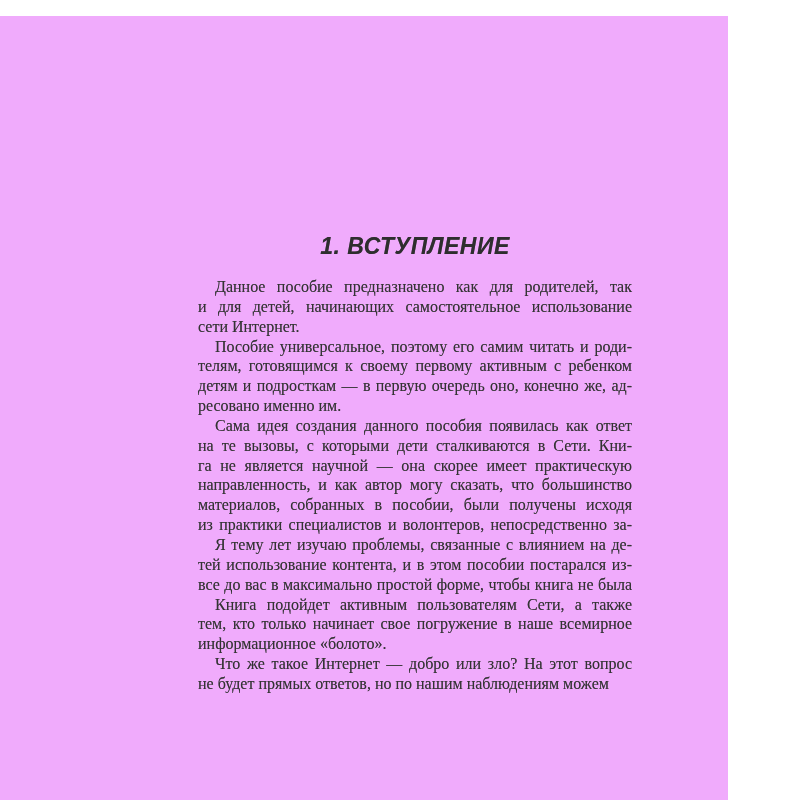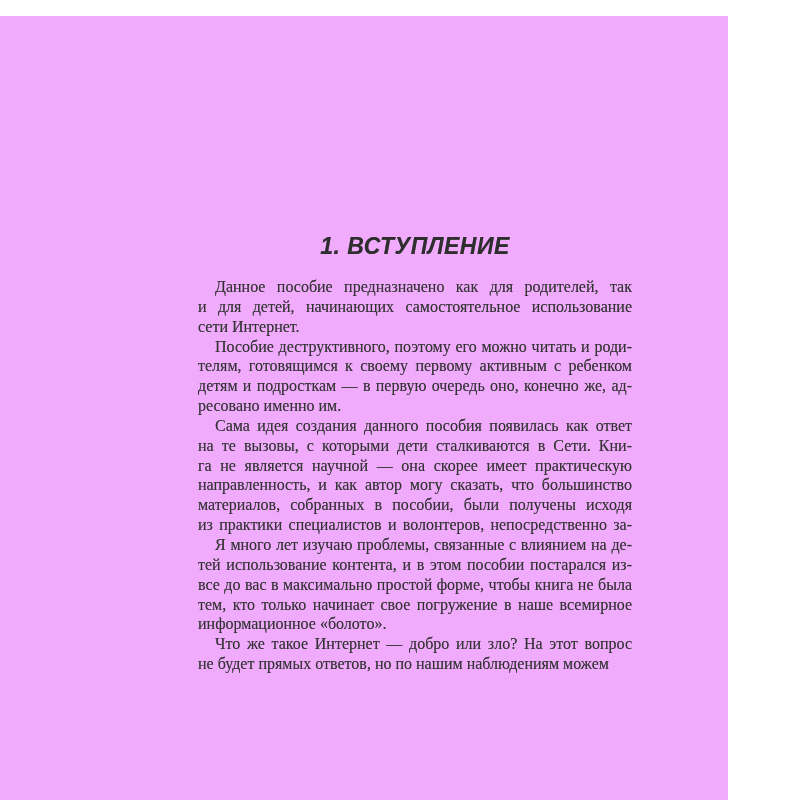--- a/index.html
+++ b/index.html
@@ -62,31 +62,32 @@
 </style>
 </head>
 <body>
 
 <div class="sheet">
   <h1 class="chapter-title">1. ВСТУПЛЕНИЕ</h1>
   <div class="body-text">
       <div class="line para-start">Данное пособие предназначено как для родителей, так</div>
       <div class="line">и для детей, начинающих самостоятельное использование</div>
       <div class="line para-end">сети Интернет.</div>
-      <div class="line para-start">Пособие деструктивного, поэтому его можно читать и роди-</div>
+      <div class="line para-start">Пособие универсальное, поэтому его самим читать и роди-</div>
       <div class="line">телям, готовящимся к своему первому активным с ребенком</div>
       <div class="line">детям и подросткам — в первую очередь оно, конечно же, ад-</div>
       <div class="line para-end">ресовано именно им.</div>
       <div class="line para-start">Сама идея создания данного пособия появилась как ответ</div>
       <div class="line">на те вызовы, с которыми дети сталкиваются в Сети. Кни-</div>
       <div class="line">га не является научной — она скорее имеет практическую</div>
       <div class="line">направленность, и как автор могу сказать, что большинство</div>
       <div class="line">материалов, собранных в пособии, были получены исходя</div>
       <div class="line">из практики специалистов и волонтеров, непосредственно за-</div>
-      <div class="line para-start">Я много лет изучаю проблемы, связанные с влиянием на де-</div>
+      <div class="line para-start">Я тему лет изучаю проблемы, связанные с влиянием на де-</div>
       <div class="line">тей использование контента, и в этом пособии постарался из-</div>
       <div class="line">все до вас в максимально простой форме, чтобы книга не была</div>
+      <div class="line para-start">Книга подойдет активным пользователям Сети, а также</div>
       <div class="line">тем, кто только начинает свое погружение в наше всемирное</div>
       <div class="line para-end">информационное «болото».</div>
       <div class="line para-start">Что же такое Интернет — добро или зло? На этот вопрос</div>
       <div class="line para-end">не будет прямых ответов, но по нашим наблюдениям можем</div>
     </div>
 </div>
 
 </body></html>

